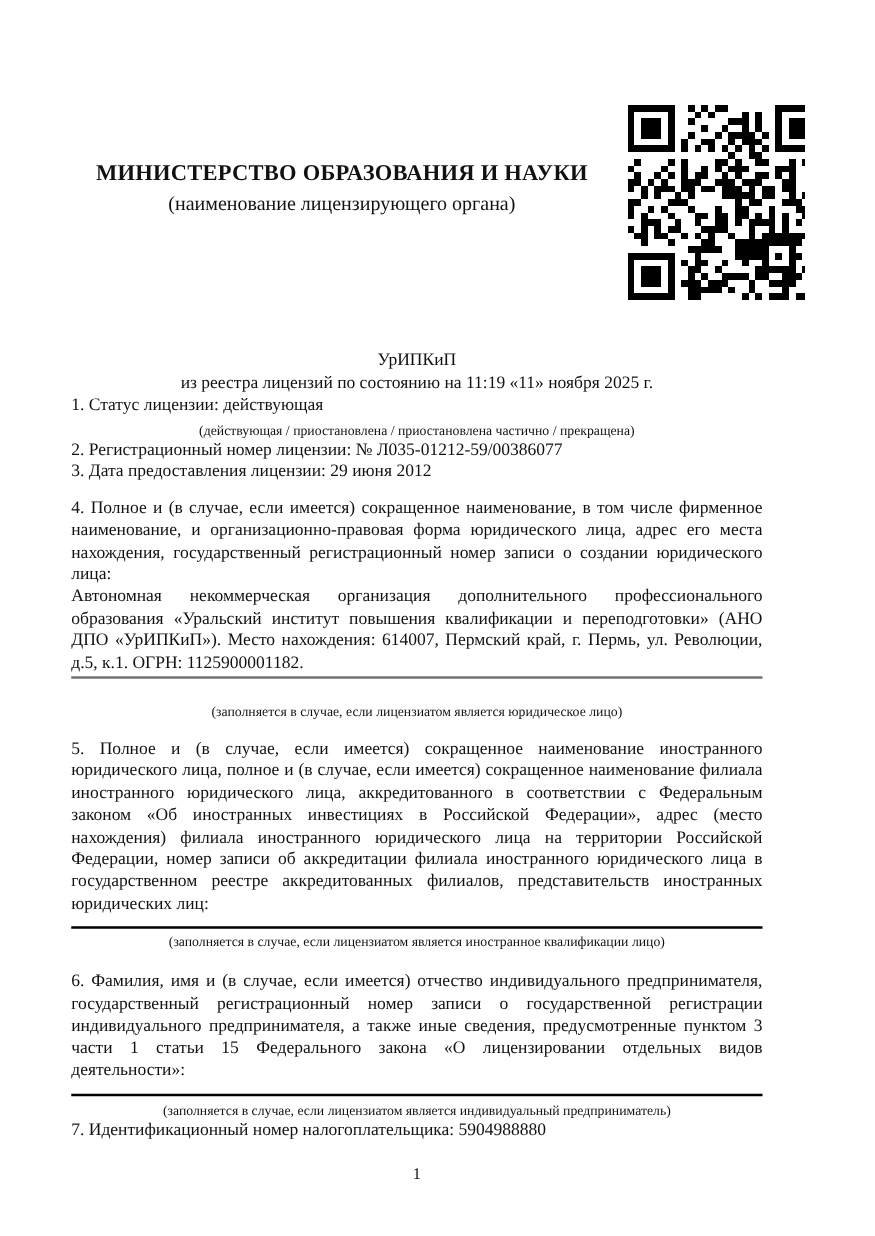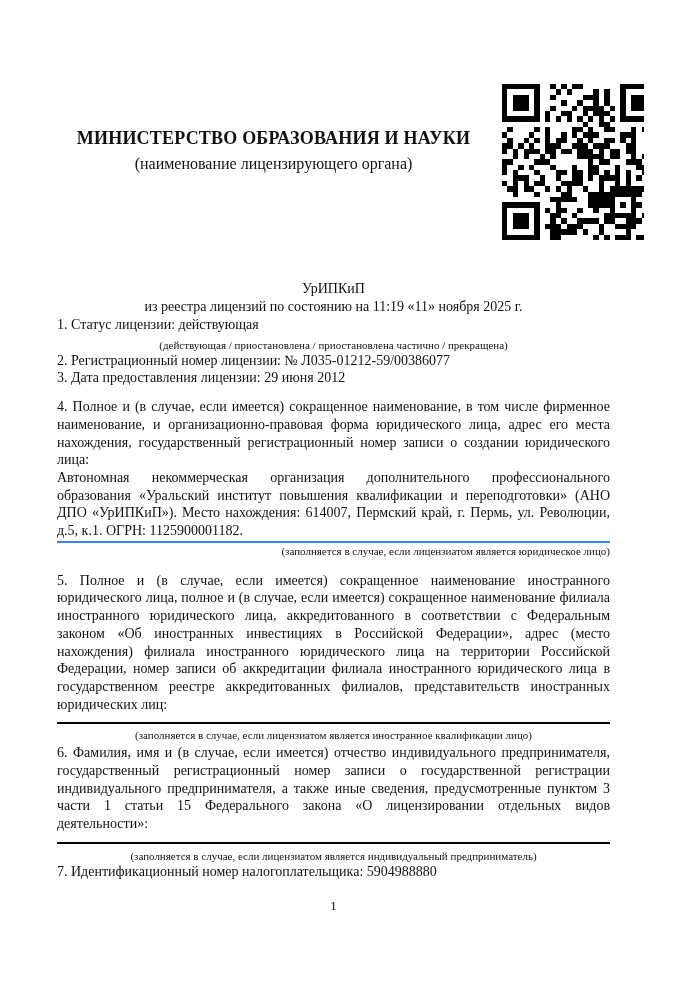--- a/index.html
+++ b/index.html
@@ -48,33 +48,33 @@
   }
   p.single-line { text-align: left; }
 
   .caption {
     margin: 0;
     font-size: 11px;
     line-height: 13px;
     text-align: center;
   }
 
-  .underlined { border-bottom: 2px solid #3b82f6; padding-bottom: 1px; }
+  .underlined { border-bottom: 2px solid #737373; padding-bottom: 1px; }
   .fill-line { border-top: 2px solid #000000; height: 0; }
 
   .mt-item1   { margin-top: 28px; }
   .mt-cap1    { margin-top: 5px; }
   .mt-item2   { margin-top: 17px; }
   .mt-item3   { margin-top: 19px; }
   .mt-item4   { margin-top: 11px; }
-  .mt-cap4    { margin-top: 2px; text-align: right; }
+  .mt-cap4    { margin-top: 21px; }
   .mt-item5   { margin-top: 14px; }
   .mt-rule5   { margin-top: 9px; }
   .mt-cap5    { margin-top: 5px; }
-  .mt-item6   { margin-top: 2px; }
+  .mt-item6   { margin-top: 16px; }
   .mt-rule6   { margin-top: 9px; }
   .mt-cap6    { margin-top: 6px; }
   .mt-item7   { margin-top: 19px; }
 
   .qr {
     position: absolute;
     left: 502px;
     top: 84px;
     width: 156px;
     height: 156px;

